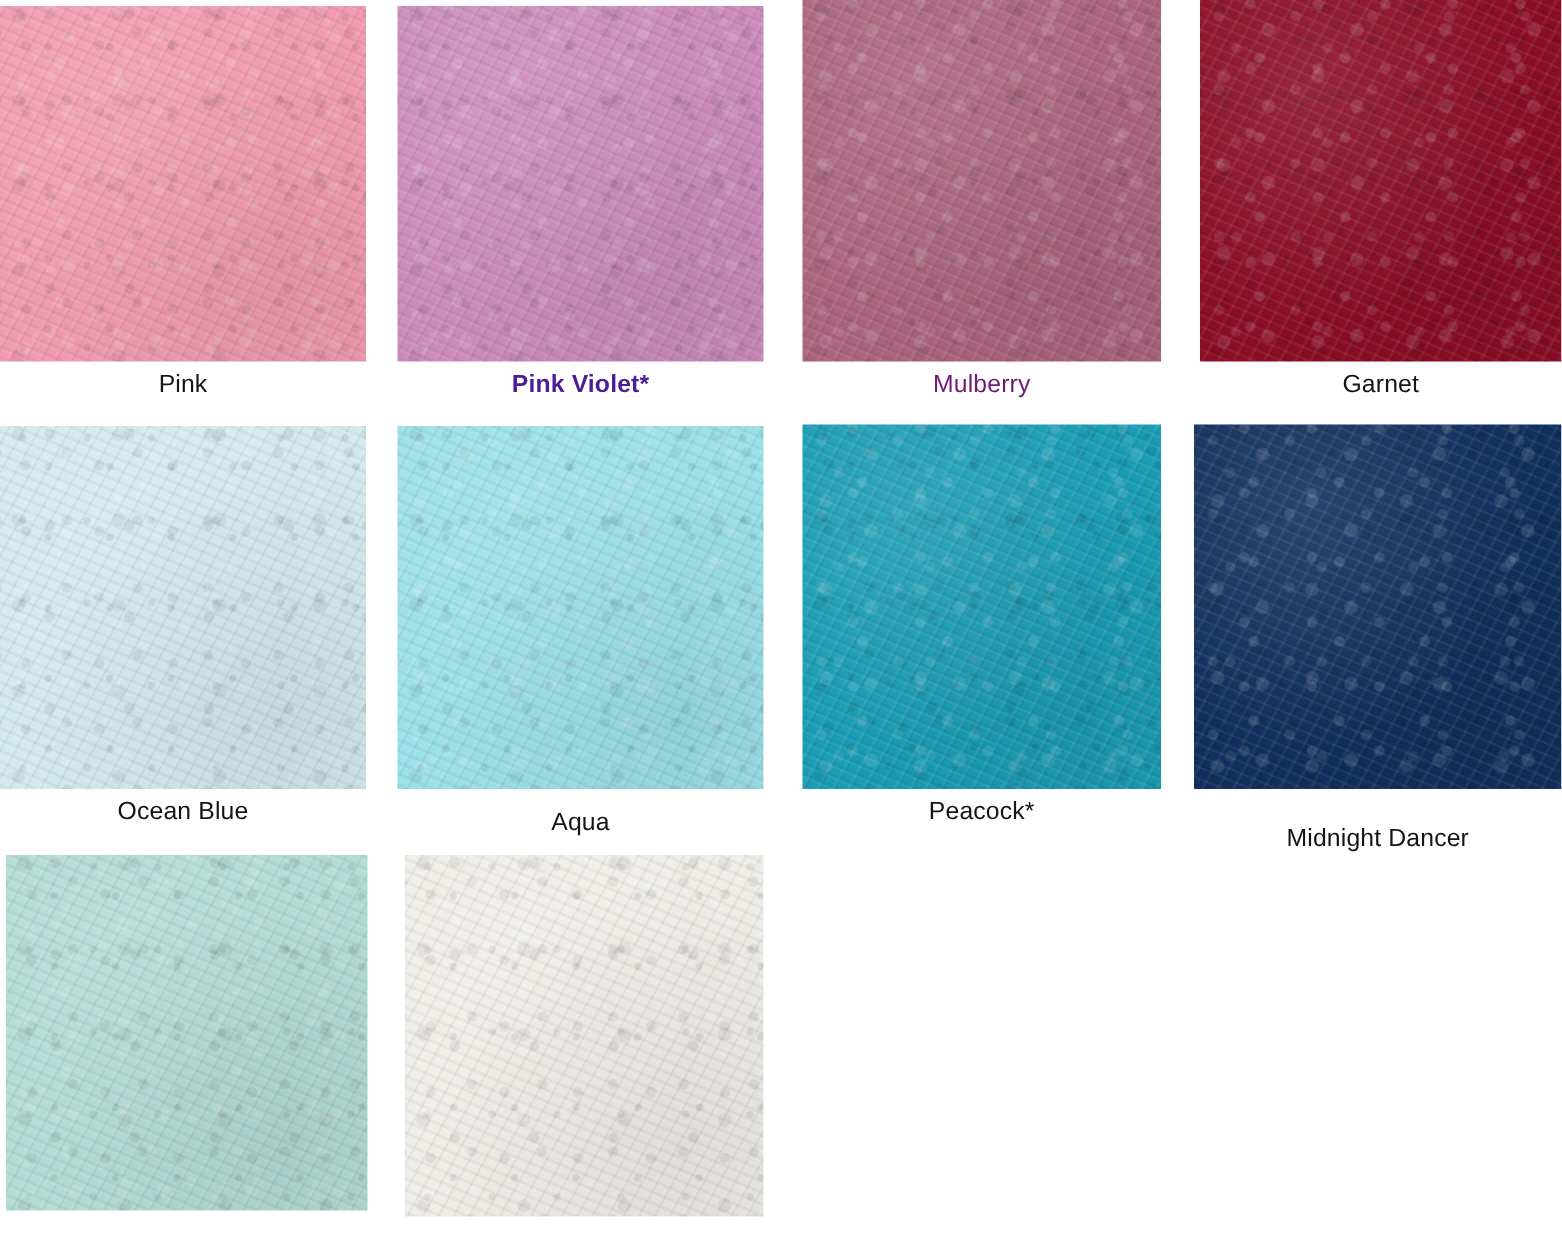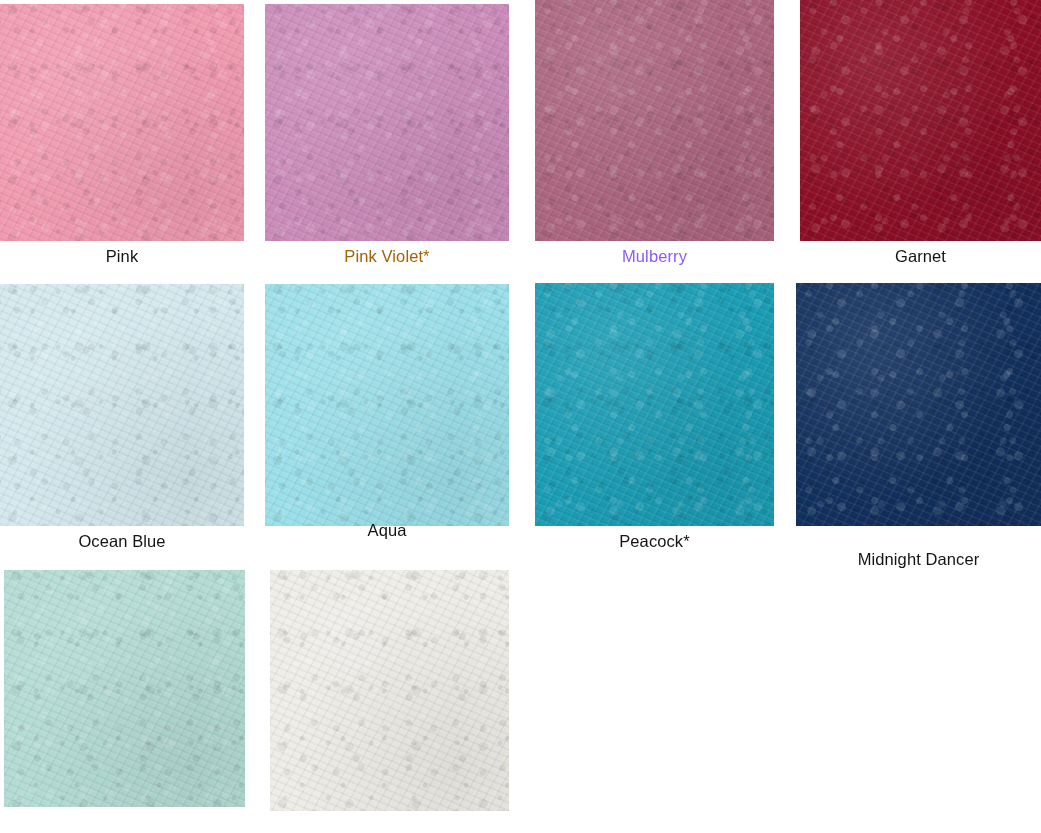--- a/index.html
+++ b/index.html
@@ -94,37 +94,37 @@
 <body>
 
 <div id="swatch-chart" style="width: 1041px; height: 833px; background: rgb(255, 255, 255);">
     <div class="swatch-cell" style="left: 0px; top: 4px; width: 244px; height: 237px;">
       <div class="swatch-chip" title="Pink" style="background-color: rgb(242, 155, 176);"></div>
     </div>
     <div class="swatch-label" style="top: 246px; left: 0px; width: 244px; color: rgb(20, 20, 20);">Pink</div>
     <div class="swatch-cell" style="left: 265px; top: 4px; width: 244px; height: 237px;">
       <div class="swatch-chip" title="Pink Violet" style="background-color: rgb(204, 140, 187);"></div>
     </div>
-    <div class="swatch-label" style="top: 246px; left: 265px; width: 244px; color: #a16207;">Pink Violet*</div>
+    <div class="swatch-label" style="top: 246px; left: 265px; width: 244px; color: #4c1d95; font-weight: bold;">Pink Violet*</div>
     <div class="swatch-cell" style="left: 535px; top: 0px; width: 239px; height: 241px;">
       <div class="swatch-chip" title="Mulberry" style="background-color: rgb(172, 101, 127);"></div>
     </div>
-    <div class="swatch-label" style="top: 246px; left: 535px; width: 239px; color: #8b5cf6;">Mulberry</div>
+    <div class="swatch-label" style="top: 246px; left: 535px; width: 239px; color: #701a75;">Mulberry</div>
     <div class="swatch-cell" style="left: 800px; top: 0px; width: 241px; height: 241px;">
       <div class="swatch-chip" title="Garnet" style="background-color: rgb(140, 14, 38);"></div>
     </div>
     <div class="swatch-label" style="top: 246px; left: 800px; width: 241px; color: rgb(20, 20, 20);">Garnet</div>
     <div class="swatch-cell" style="left: 0px; top: 284px; width: 244px; height: 242px;">
       <div class="swatch-chip" title="Light Blue" style="background-color: rgb(212, 233, 238);"></div>
     </div>
     <div class="swatch-label" style="top: 531px; left: 0px; width: 244px; color: rgb(20, 20, 20);">Ocean Blue</div>
     <div class="swatch-cell" style="left: 265px; top: 284px; width: 244px; height: 242px;">
       <div class="swatch-chip" title="Aqua" style="background-color: rgb(155, 224, 234);"></div>
     </div>
-    <div class="swatch-label" style="top: 520px; left: 265px; width: 244px; color: rgb(20, 20, 20);">Aqua</div>
+    <div class="swatch-label" style="top: 538px; left: 265px; width: 244px; color: rgb(20, 20, 20);">Aqua</div>
     <div class="swatch-cell" style="left: 535px; top: 283px; width: 239px; height: 243px;">
       <div class="swatch-chip" title="Peacock" style="background-color: rgb(26, 157, 181);"></div>
     </div>
     <div class="swatch-label" style="top: 531px; left: 535px; width: 239px; color: rgb(20, 20, 20);">Peacock*</div>
     <div class="swatch-cell" style="left: 796px; top: 283px; width: 245px; height: 243px;">
       <div class="swatch-chip" title="Midnight Dancer" style="background-color: rgb(17, 48, 94);"></div>
     </div>
     <div class="swatch-label" style="top: 531px; left: 796px; width: 245px; color: rgb(20, 20, 20); margin-top: 18px;">Midnight Dancer</div>
     <div class="swatch-cell" style="left: 4px; top: 570px; width: 241px; height: 237px;">
       <div class="swatch-chip" title="Ocean Blue" style="background-color: rgb(179, 220, 212);"></div>

